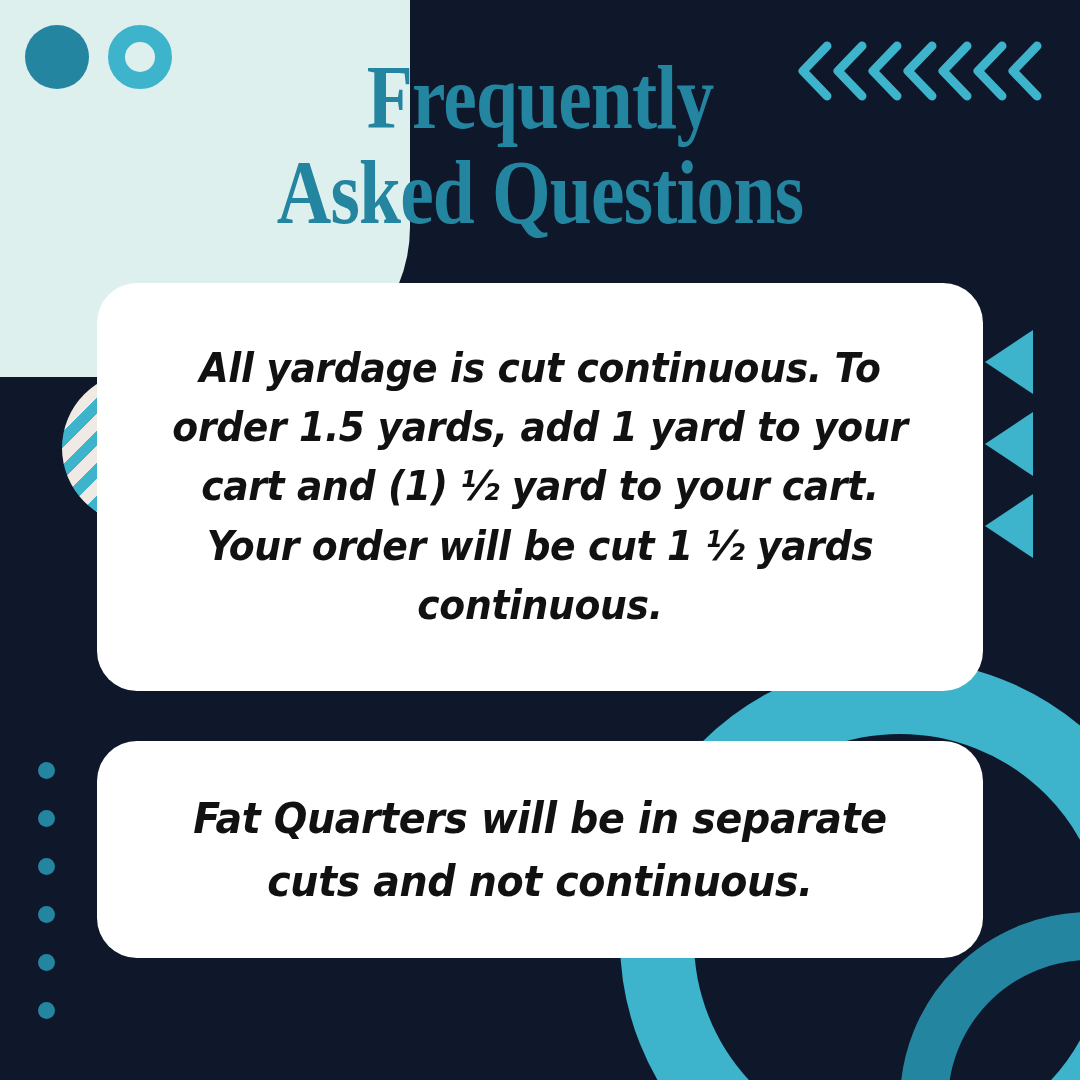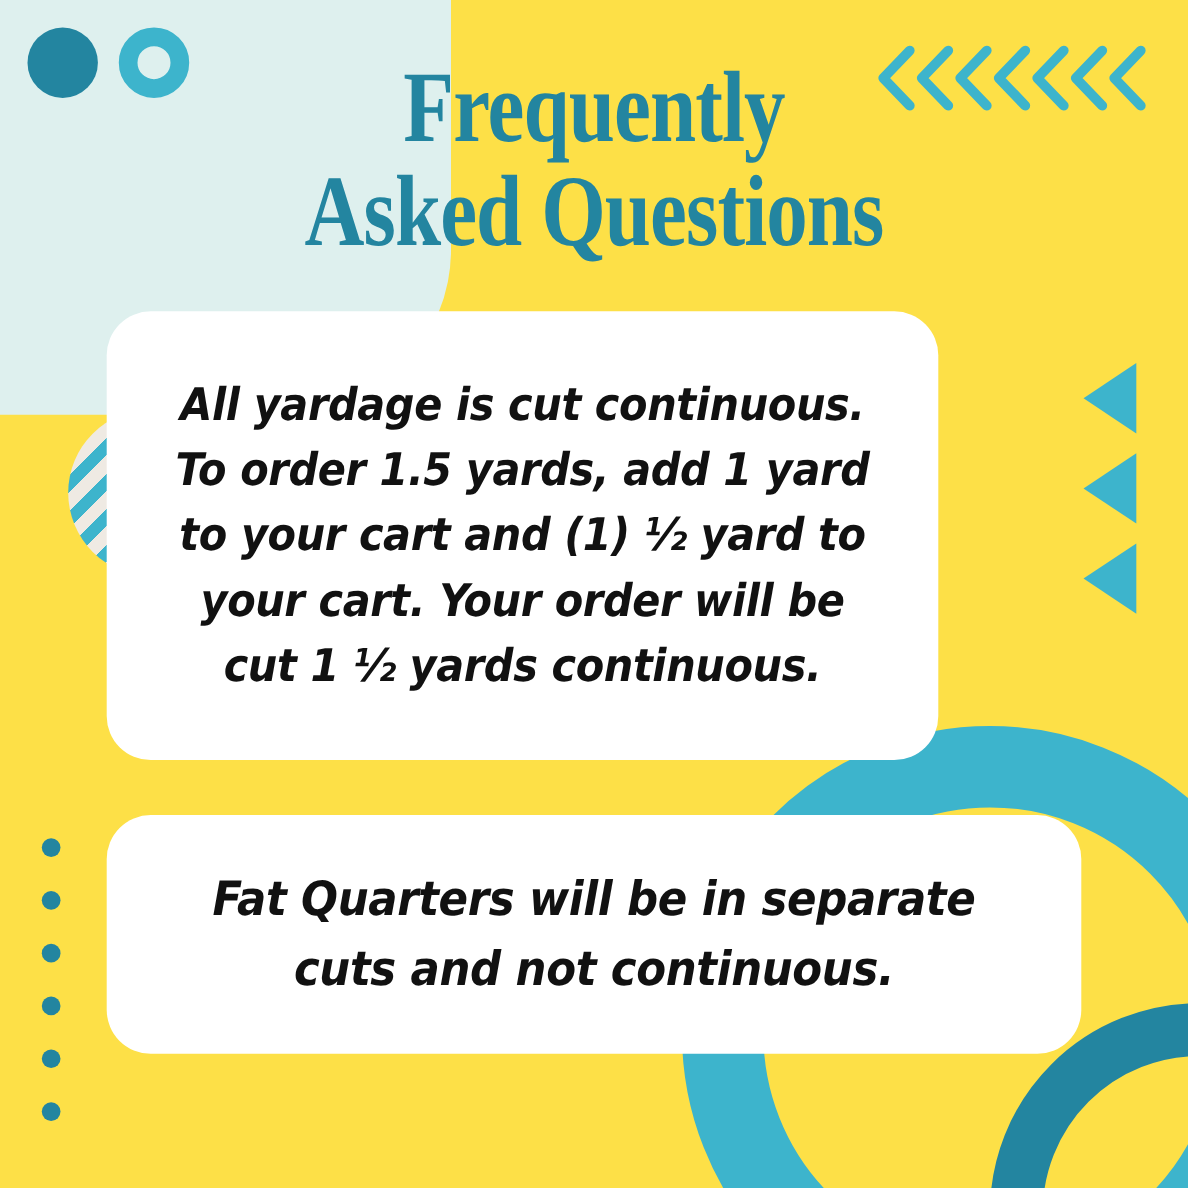--- a/index.html
+++ b/index.html
@@ -1,21 +1,21 @@
 <!DOCTYPE html>
 <html><head>
 <meta charset="utf-8">
 <style>
   html,body{margin:0;padding:0;}
   body{
     width:1080px;height:1080px;overflow:hidden;
     font-family:"Liberation Sans", sans-serif;
     background:#EFEAE3;
   }
-  #stage{position:relative;width:1080px;height:1080px;overflow:hidden;background:#fde047;}
+  #stage{position:relative;width:1080px;height:1080px;overflow:hidden;background:#0f172a;}
 
   
   .mint-blob{
     position:absolute;left:-60px;top:-60px;width:470px;height:437px;
     background:#DEF0EE;
     border-radius:0 0 150px 0;
     z-index:1;
   }
 
   .dot-solid{
@@ -108,21 +108,21 @@
     text-align:center;
     color:#111111;
     font-family:"DejaVu Sans", sans-serif;
     font-weight:bold;
     font-style:italic;
     font-size:41px;
     line-height:1.44;
     letter-spacing:-0.4px;
     transform:scaleX(0.92);
   }
-  #card1{left:97px;top:283px;width:756px;height:408px;padding:18px 34px;}
+  #card1{left:97px;top:283px;width:886px;height:408px;padding:18px 34px;}
   #card2{left:97px;top:741px;width:886px;height:217px;padding:20px 40px;}
   #card2 p{font-size:43px;line-height:1.46;}
 </style>
 </head>
 <body>
 
 <div id="stage">
 
   <div class="mint-blob"></div>
 

